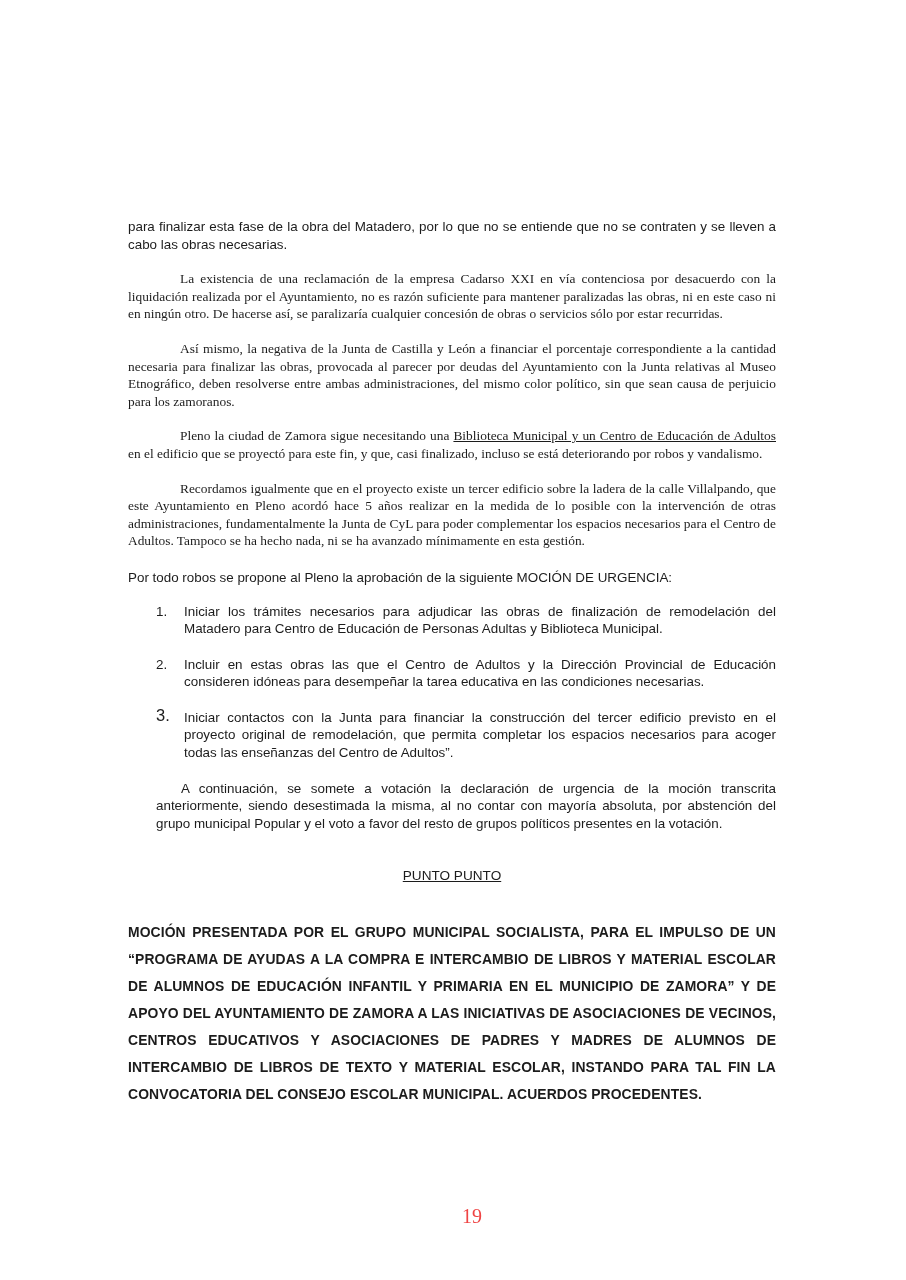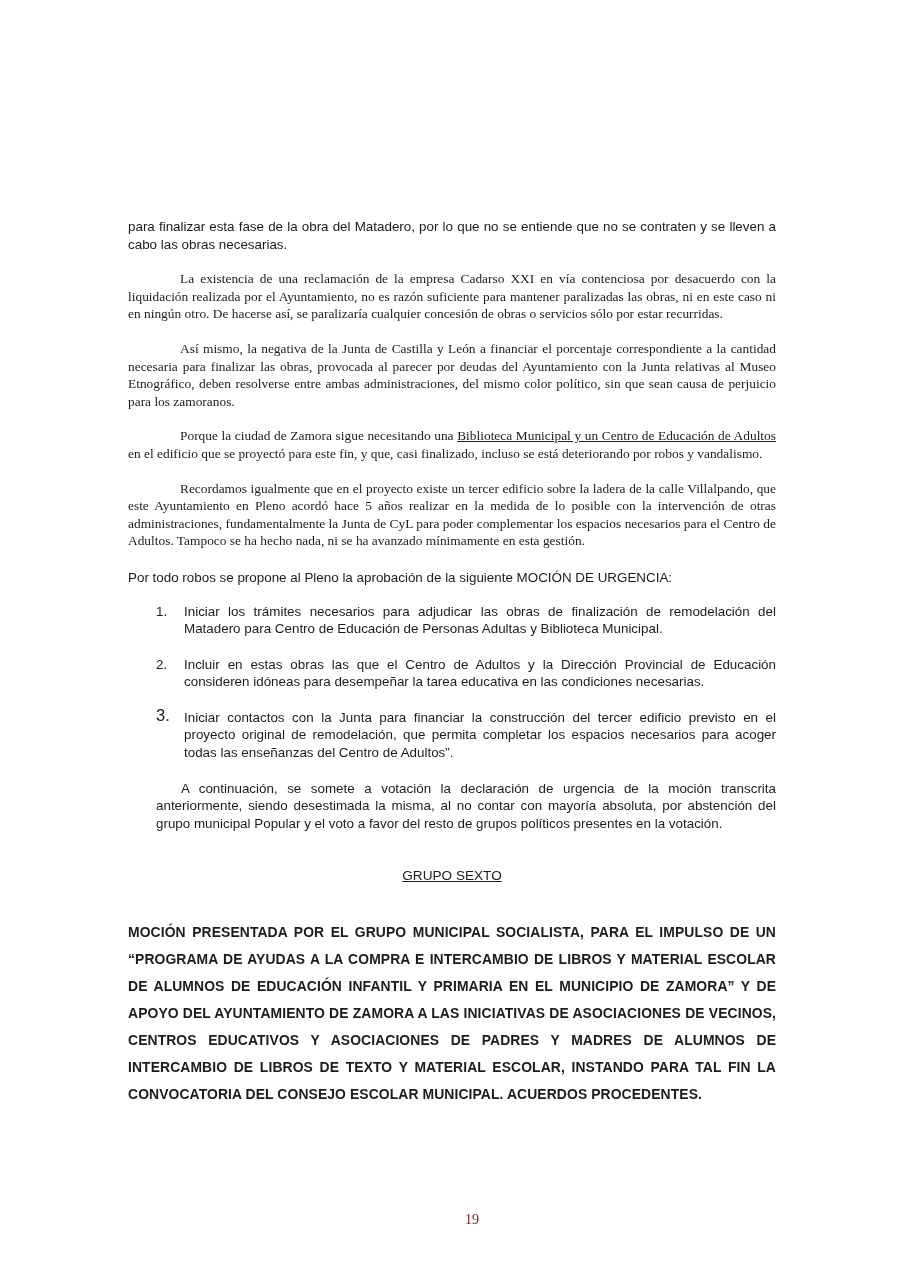--- a/index.html
+++ b/index.html
@@ -63,37 +63,37 @@
     text-align: justify;
     letter-spacing: 0.1px;
   }
   .page-number {
     position: absolute;
     bottom: 52px;
     left: 0;
     width: 100%;
     text-align: center;
     font-family: "Liberation Serif", serif;
-    font-size: 14px;
-    color: #7f1d1d;
+    font-size: 20px;
+    color: #ef4444;
     padding-left: 38px;
   }
 </style>
 </head>
 <body>
 
 <div class="page">
 
   <p class="para">para finalizar esta fase de la obra del Matadero, por lo que no se entiende que no se contraten y se lleven a cabo las obras necesarias.</p>
 
   <p class="para indent">La existencia de una reclamación de la empresa Cadarso XXI en vía contenciosa por desacuerdo con la liquidación realizada por el Ayuntamiento, no es razón suficiente para mantener paralizadas las obras, ni en este caso ni en ningún otro. De hacerse así, se paralizaría cualquier concesión de obras o servicios sólo por estar recurridas.</p>
 
   <p class="para indent">Así mismo, la negativa de la Junta de Castilla y León a financiar el porcentaje correspondiente a la cantidad necesaria para finalizar las obras, provocada al parecer por deudas del Ayuntamiento con la Junta relativas al Museo Etnográfico, deben resolverse entre ambas administraciones, del mismo color político, sin que sean causa de perjuicio para los zamoranos.</p>
 
-  <p class="para indent"><span>Porque la ciudad de Zamora sigue necesitando una </span><span class="underline">Biblioteca Municipal y un Centro de Educación de Adultos </span><span>en el edificio que se proyectó para este fin, y que, casi finalizado, incluso se está deteriorando por robos y vandalismo.</span></p>
+  <p class="para indent"><span>Pleno la ciudad de Zamora sigue necesitando una </span><span class="underline">Biblioteca Municipal y un Centro de Educación de Adultos </span><span>en el edificio que se proyectó para este fin, y que, casi finalizado, incluso se está deteriorando por robos y vandalismo.</span></p>
 
   <p class="para indent">Recordamos igualmente que en el proyecto existe un tercer edificio sobre la ladera de la calle Villalpando, que este Ayuntamiento en Pleno acordó hace 5 años realizar en la medida de lo posible con la intervención de otras administraciones, fundamentalmente la Junta de CyL para poder complementar los espacios necesarios para el Centro de Adultos. Tampoco se ha hecho nada, ni se ha avanzado mínimamente en esta gestión.</p>
 
   <p class="para motion-intro">Por todo robos se propone al Pleno la aprobación de la siguiente  MOCIÓN DE URGENCIA:</p>
 
   <div class="list">
     <div class="list-item">
       <span class="list-num">1.</span>
       <span>Iniciar los trámites necesarios para adjudicar las obras de finalización de remodelación del Matadero para Centro de Educación de Personas Adultas y Biblioteca Municipal.</span>
     </div>
@@ -102,19 +102,19 @@
       <span>Incluir en estas obras las que el Centro de Adultos y la Dirección Provincial de Educación consideren idóneas para desempeñar la tarea educativa en las condiciones necesarias.</span>
     </div>
     <div class="list-item big-num">
       <span class="list-num">3.</span>
       <span>Iniciar contactos con la Junta para financiar la construcción del tercer edificio previsto en el proyecto original de remodelación, que permita completar los espacios necesarios para acoger todas las enseñanzas del Centro de Adultos”.</span>
     </div>
   </div>
 
   <p class="para para-note">A continuación, se somete a votación la declaración de urgencia de la moción transcrita anteriormente, siendo desestimada la misma, al no contar con mayoría absoluta, por abstención del grupo municipal Popular y el voto a favor del resto de grupos políticos presentes en la votación.</p>
 
-  <h2 class="heading"><span>GRUPO SEXTO</span></h2>
+  <h2 class="heading"><span>PUNTO PUNTO</span></h2>
 
   <p class="motion">MOCIÓN PRESENTADA POR EL GRUPO MUNICIPAL SOCIALISTA, PARA EL IMPULSO DE UN “PROGRAMA DE AYUDAS A LA COMPRA E INTERCAMBIO DE LIBROS Y MATERIAL ESCOLAR DE ALUMNOS DE EDUCACIÓN INFANTIL Y PRIMARIA EN EL MUNICIPIO DE ZAMORA” Y DE APOYO DEL AYUNTAMIENTO DE ZAMORA A LAS INICIATIVAS DE ASOCIACIONES DE VECINOS, CENTROS EDUCATIVOS Y ASOCIACIONES DE PADRES Y MADRES DE ALUMNOS DE INTERCAMBIO DE LIBROS DE TEXTO Y MATERIAL ESCOLAR, INSTANDO PARA TAL FIN LA CONVOCATORIA DEL CONSEJO ESCOLAR MUNICIPAL. ACUERDOS PROCEDENTES.</p>
 
   <div class="page-number">19</div>
 
 </div>
 
 </body></html>

